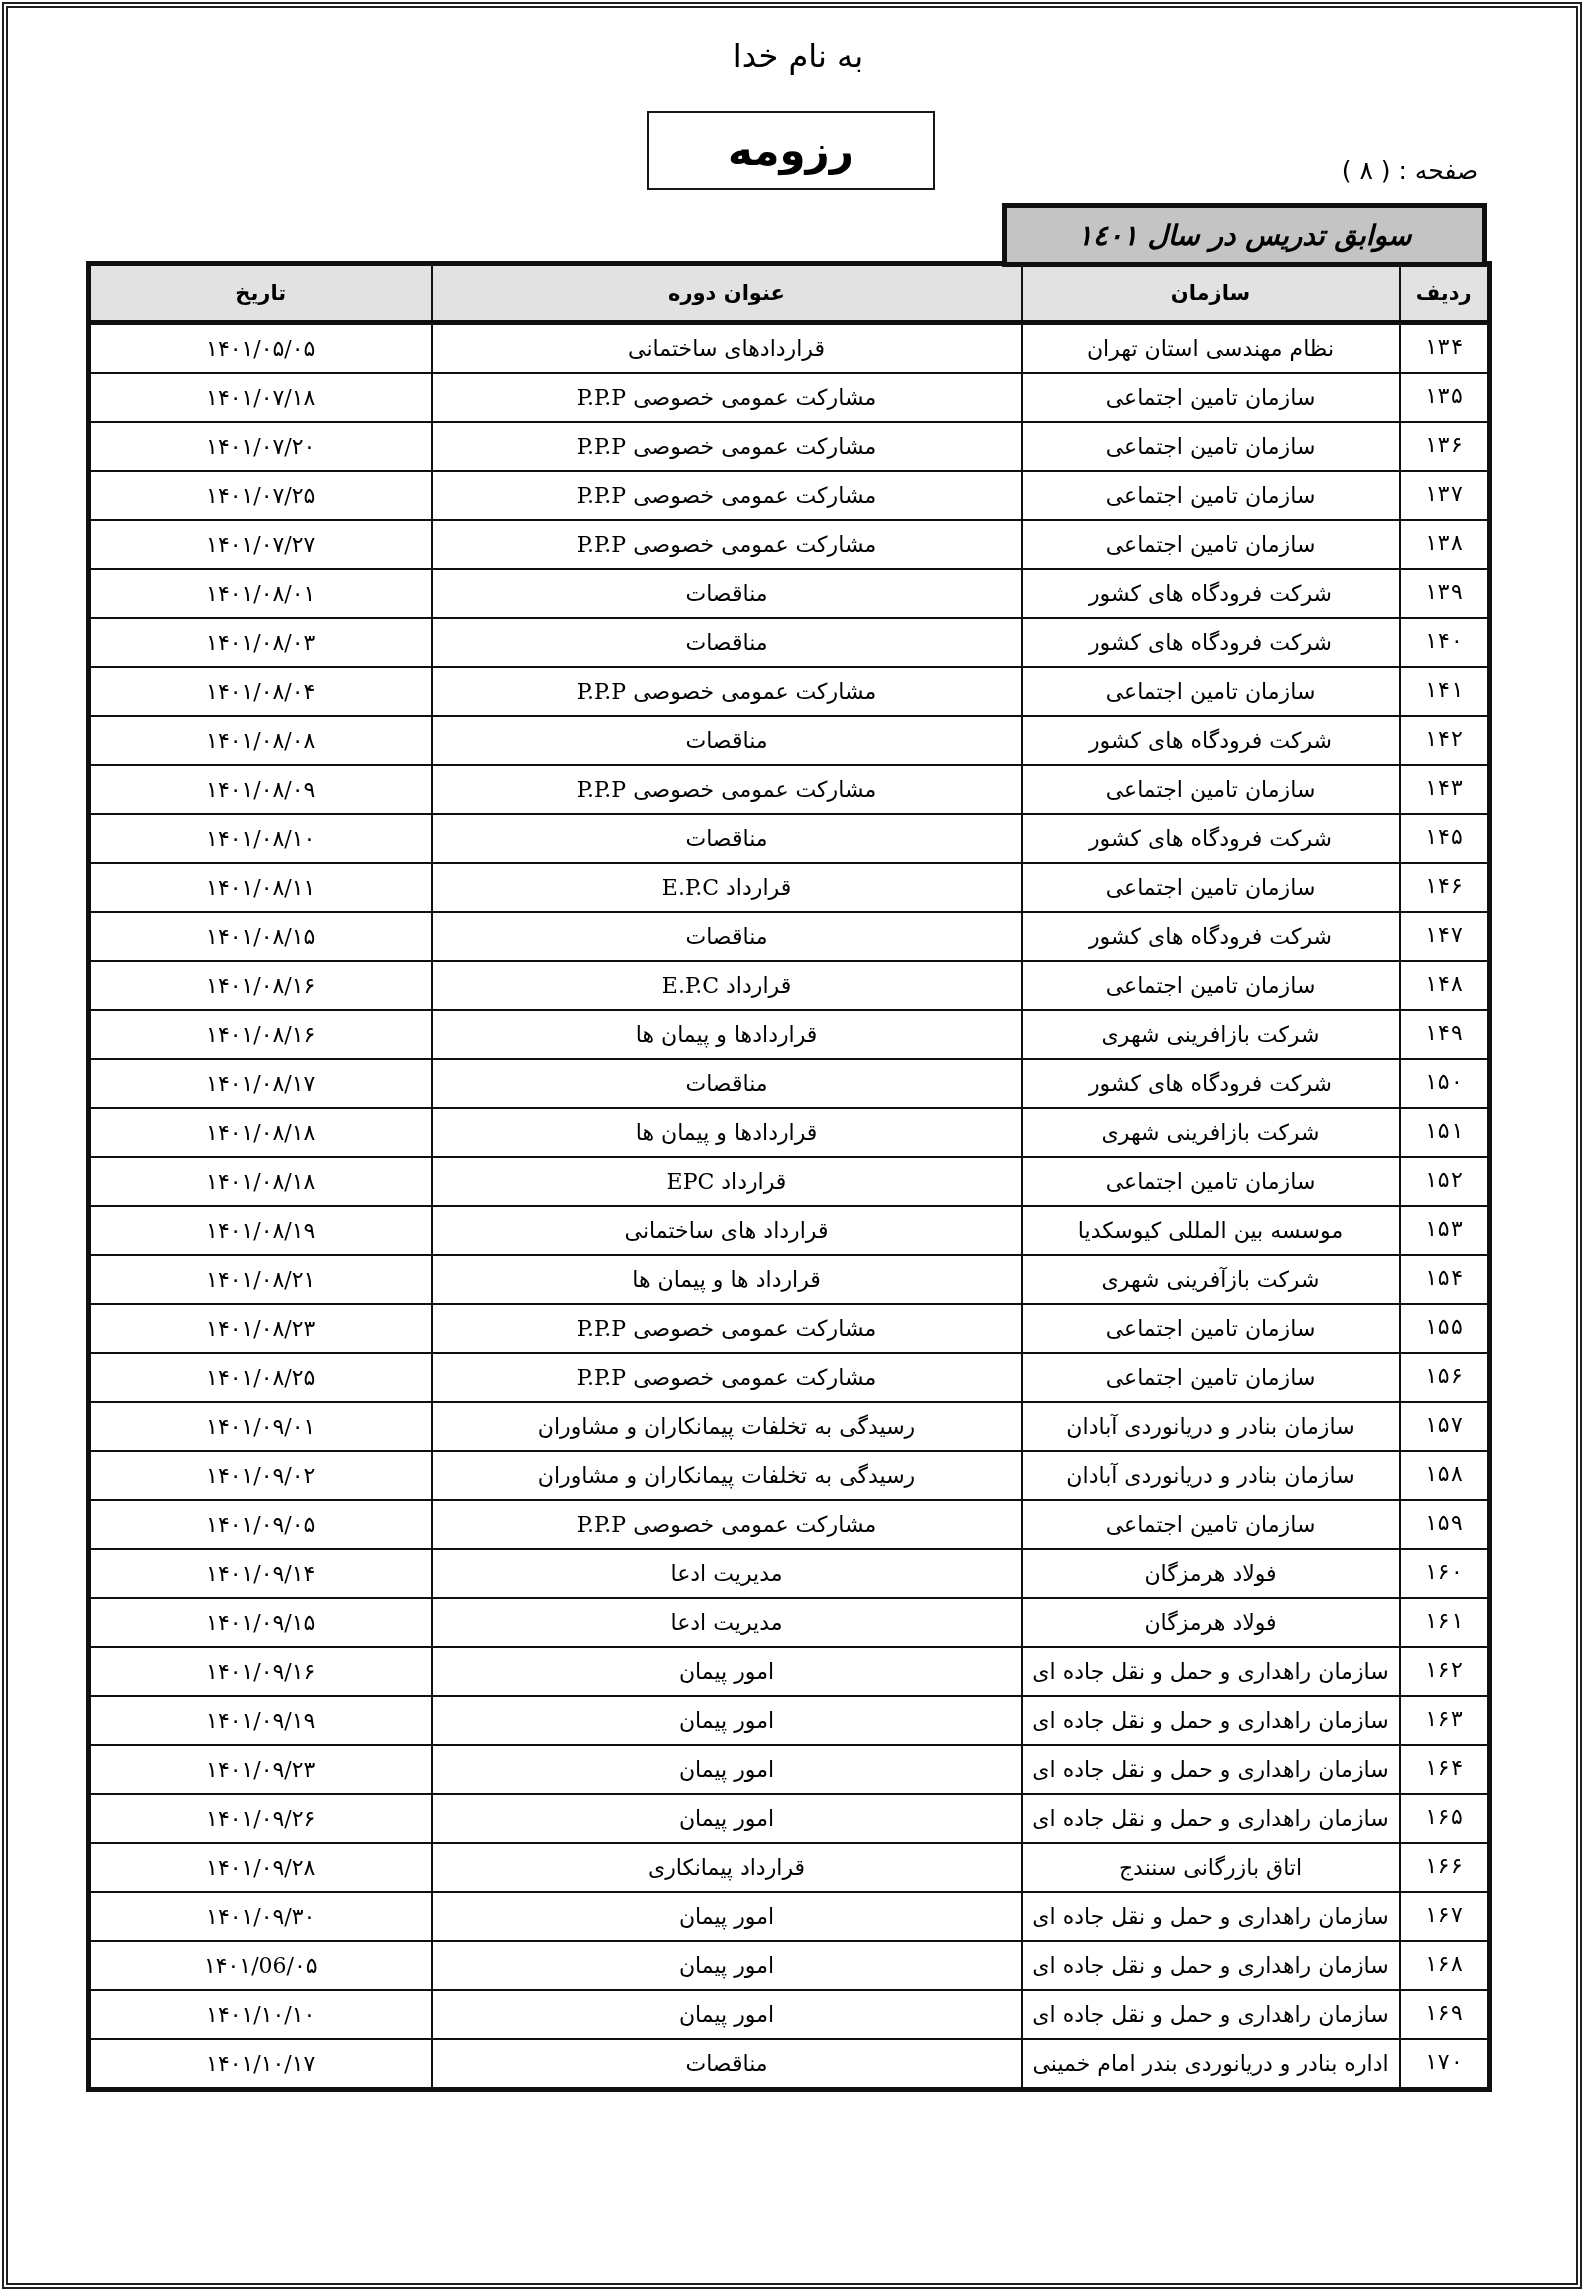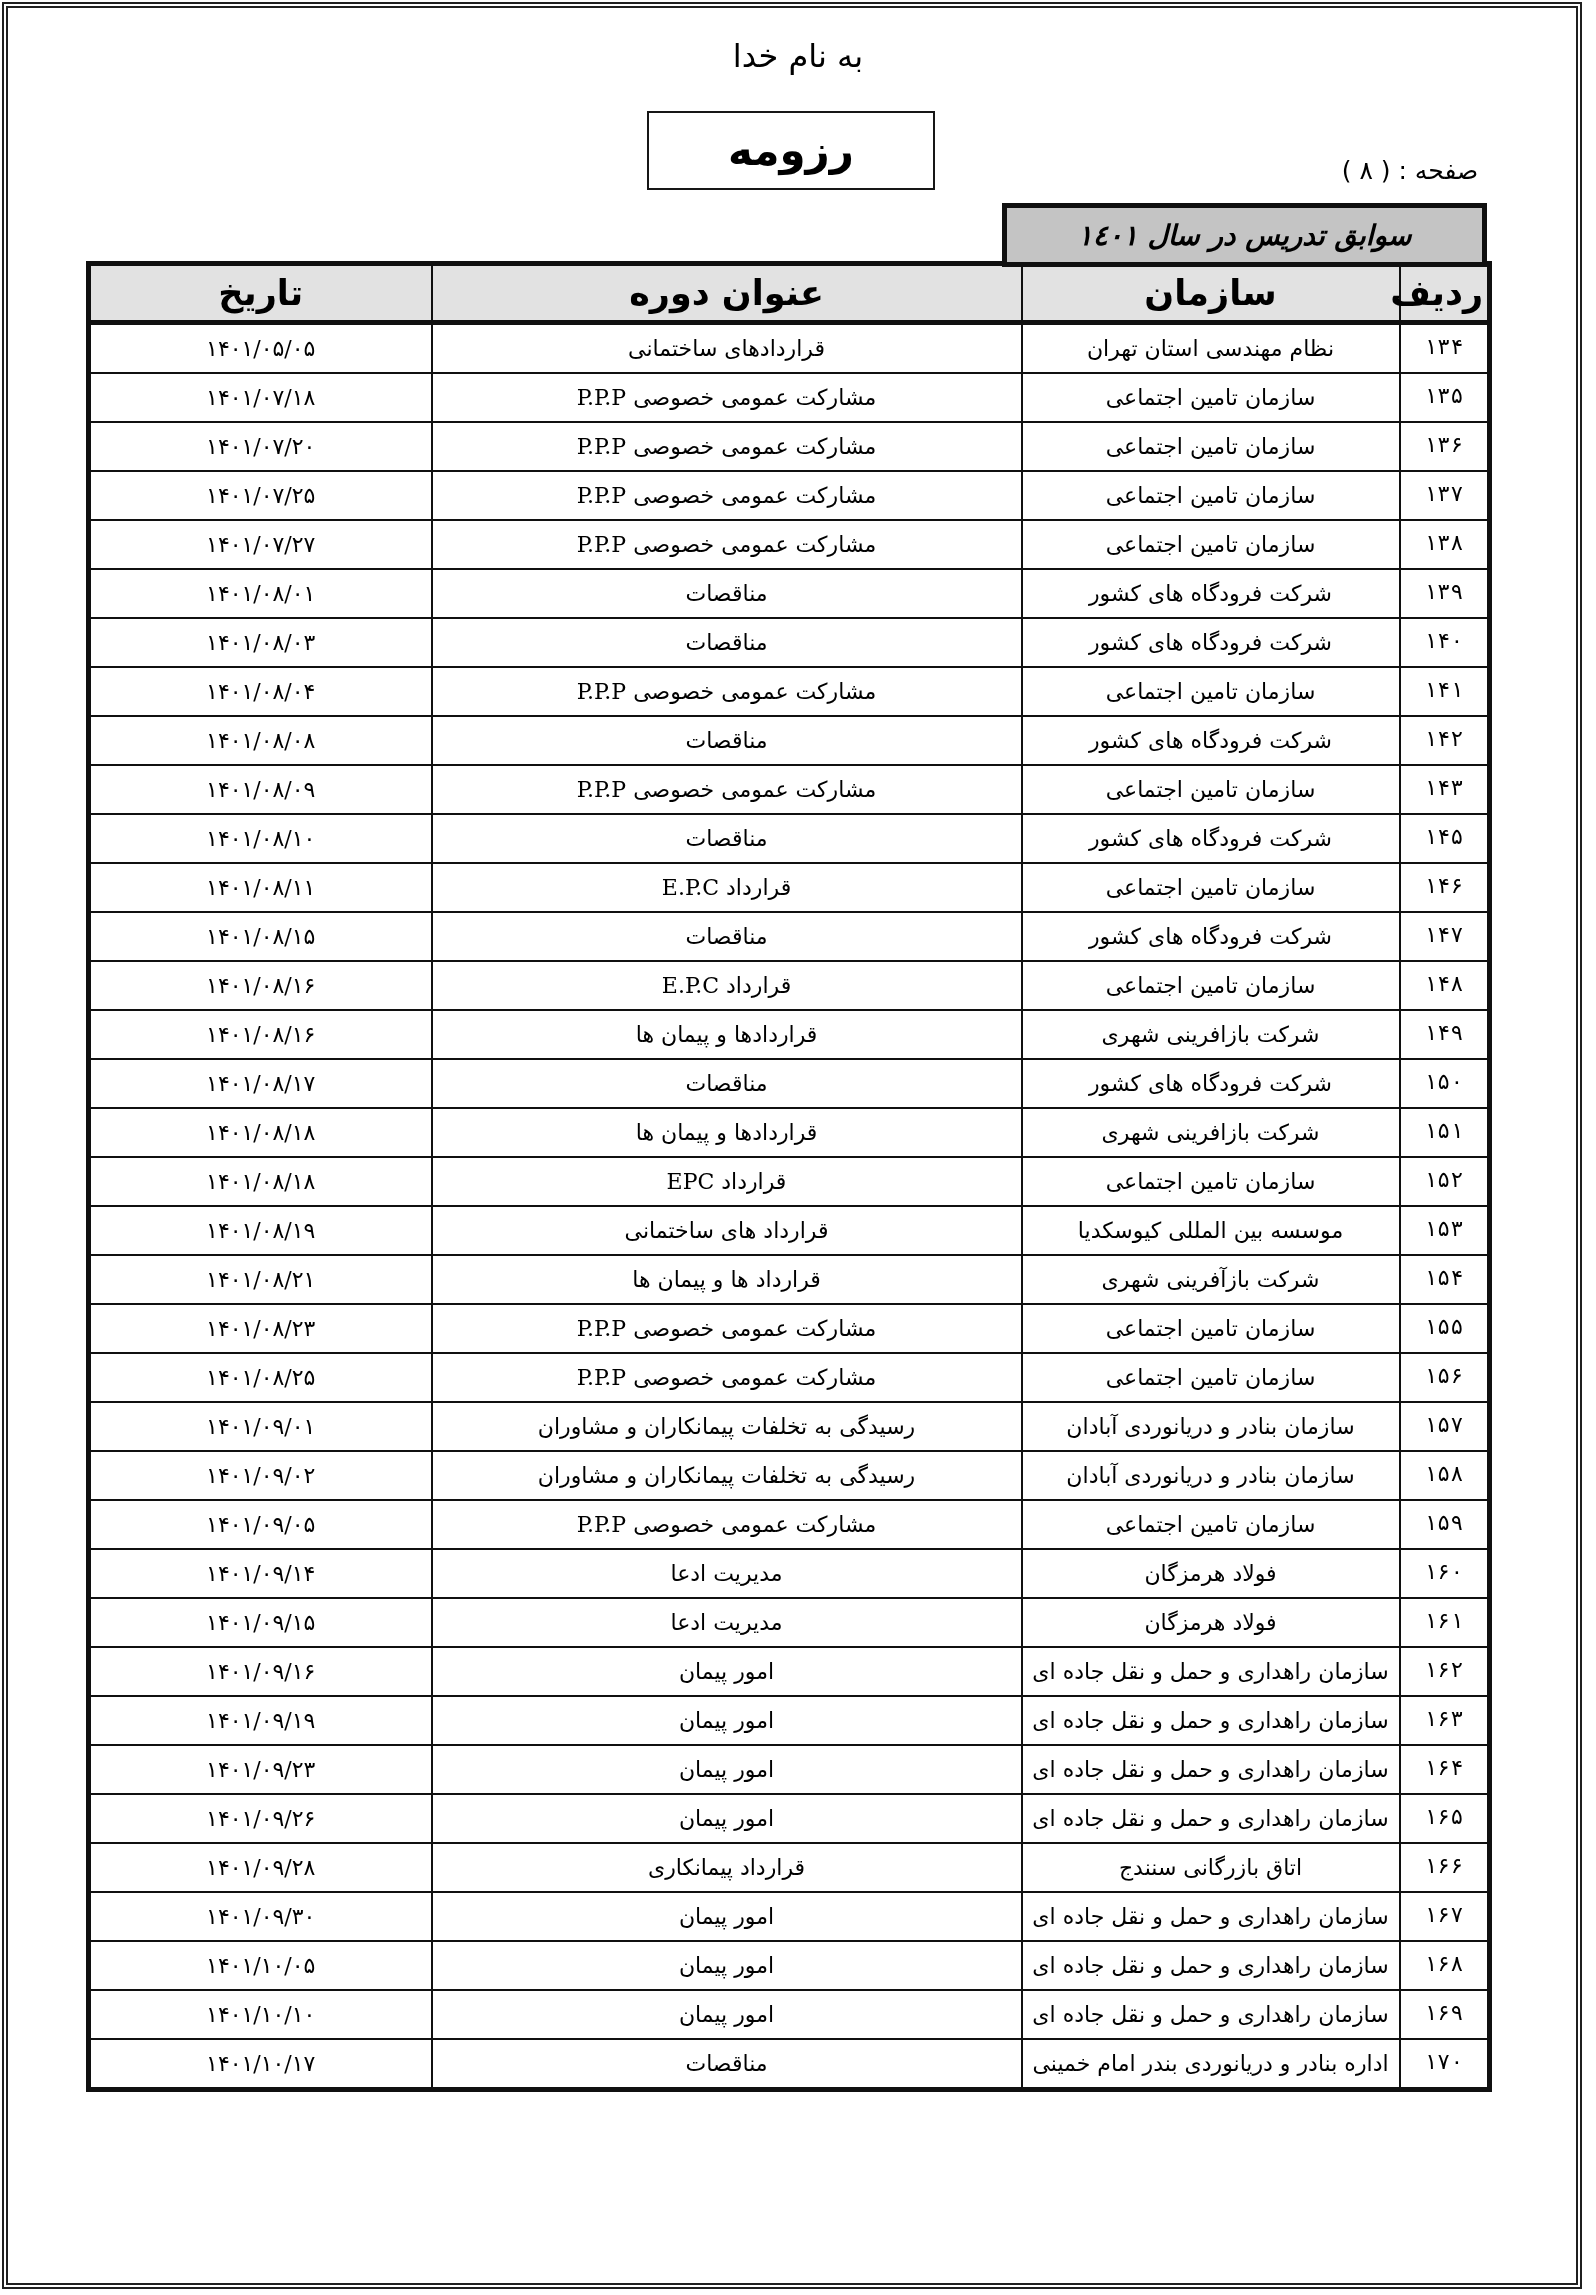--- a/index.html
+++ b/index.html
@@ -73,21 +73,21 @@
     border-collapse: collapse;
     table-layout: fixed;
     direction: rtl;
     border: 5.9px solid #101010;
     background: #fff;
     z-index: 1;
   }
   table.records th {
     background: #e2e2e2;
     height: 54px;
-    font-size: 35px;
+    font-size: 21px;
     font-weight: bold;
     border: 2.6px solid #101010;
     border-bottom: 5.9px solid #101010;
     border-top: 5.9px solid #101010;
     padding: 0 3.9px;
     text-align: center;
     vertical-align: middle;
   }
   table.records td {
     height: 47px;
@@ -364,21 +364,21 @@
     <td class="cell-no">۱۶۷</td>
     <td>سازمان راهداری و حمل و نقل جاده ای</td>
     <td>امور پیمان</td>
     <td>۱۴۰۱/۰۹/۳۰</td>
   </tr>
 
   <tr>
     <td class="cell-no">۱۶۸</td>
     <td>سازمان راهداری و حمل و نقل جاده ای</td>
     <td>امور پیمان</td>
-    <td>۱۴۰۱/۱۰/۰۵</td>
+    <td>۱۴۰۱/06/۰۵</td>
   </tr>
 
   <tr>
     <td class="cell-no">۱۶۹</td>
     <td>سازمان راهداری و حمل و نقل جاده ای</td>
     <td>امور پیمان</td>
     <td>۱۴۰۱/۱۰/۱۰</td>
   </tr>
 
   <tr>

